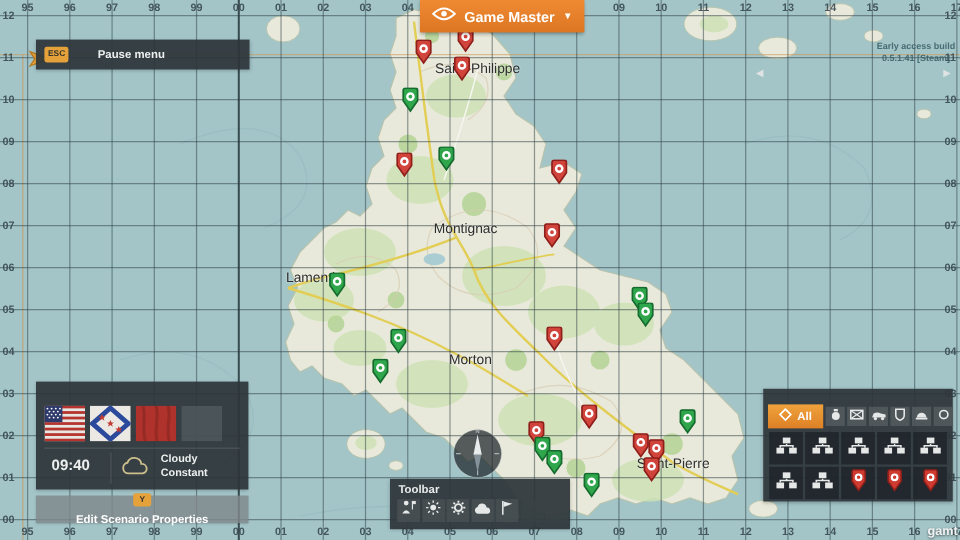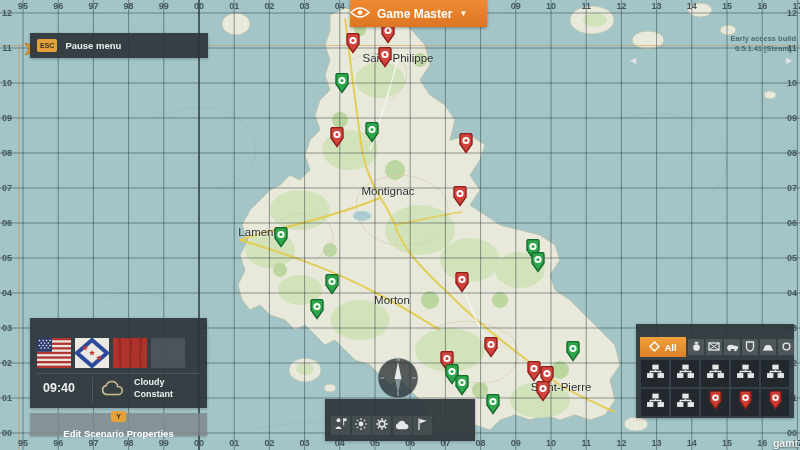--- a/index.html
+++ b/index.html
@@ -17,25 +17,25 @@
   .panel-title{font-size:9.5px;font-weight:bold;padding:4px 7px;color:#e9ebeb;}
   .keybadge{display:inline-flex;align-items:center;justify-content:center;
             background:#e5a13a;color:#36342c;font-weight:bold;border-radius:2px;
             font-size:7px;padding:2px 3px;min-width:9px;height:9px;line-height:1;}
   .lightbar{position:absolute;background:rgba(128,136,139,.82);display:flex;
             align-items:center;justify-content:center;gap:6px;color:#fff;
             box-shadow:0 1px 2px rgba(0,0,0,.2);}
   .lightbar .label{font-size:9.5px;font-weight:bold;}
   #banner{position:absolute;left:350px;top:0;width:137px;height:27px;
           background:linear-gradient(#ef8a33,#dd7623);display:flex;align-items:center;
-          gap:7px;color:#fff;box-shadow:0 1px 3px rgba(0,0,0,.35);}
+          justify-content:center;gap:7px;color:#fff;box-shadow:0 1px 3px rgba(0,0,0,.35);}
   #banner .title{font-size:12px;font-weight:bold;}
   #banner .caret{font-size:8px;}
   #pause-bar{left:30px;top:33px;width:178px;height:25px;display:flex;align-items:center;
-             gap:8px;padding-left:7px;box-sizing:border-box;}
+             gap:24px;padding-left:7px;box-sizing:border-box;}
   #pause-bar .label{font-size:9.5px;font-weight:bold;}
   #respawn-bar{left:710px;top:10px;width:89px;height:22px;display:flex;align-items:center;
                gap:5px;padding-left:4px;box-sizing:border-box;}
   #respawn-bar .label{font-size:8.5px;font-weight:bold;}
   #respawn-bar .warn{color:#e8a33c;font-size:11px;line-height:1;}
   #build-info{position:absolute;right:4px;top:34px;text-align:center;font-size:7.5px;
               line-height:1.35;color:rgba(55,92,98,.85);font-weight:bold;}
   
   #scenario-panel{left:30px;top:318px;width:177px;height:90px;}
   #scenario-flags{position:absolute;left:7px;top:20px;display:flex;gap:4px;}
@@ -462,20 +462,21 @@
       <div>Cloudy</div>
       <div>Constant</div>
     </div>
   </div>
   <div id="edit-bar" class="lightbar">
     <span class="keybadge">Y</span>
     <span class="label">Edit Scenario Properties</span>
   </div>
 
   <div id="toolbar-panel" class="panel">
+    <div class="panel-title">Toolbar</div>
     <div id="toolbar-buttons">
         <div class="toolbtn">
           <span><svg width="14" height="14" viewBox="0 0 14 14">
               <circle cx="4.5" cy="3.2" r="2" fill="#e6e8e8"></circle>
               <path d="M1.2,12 Q4.5,6.5 7.8,12 Z" fill="#e6e8e8"></path>
               <rect x="9.3" y="1.5" width="3.2" height="2.6" fill="#e6e8e8"></rect>
               <path d="M9.7,1.5 L9.7,8.5" stroke="#e6e8e8" stroke-width="1"></path>
             </svg></span>
         </div>
         <div class="toolbtn">

